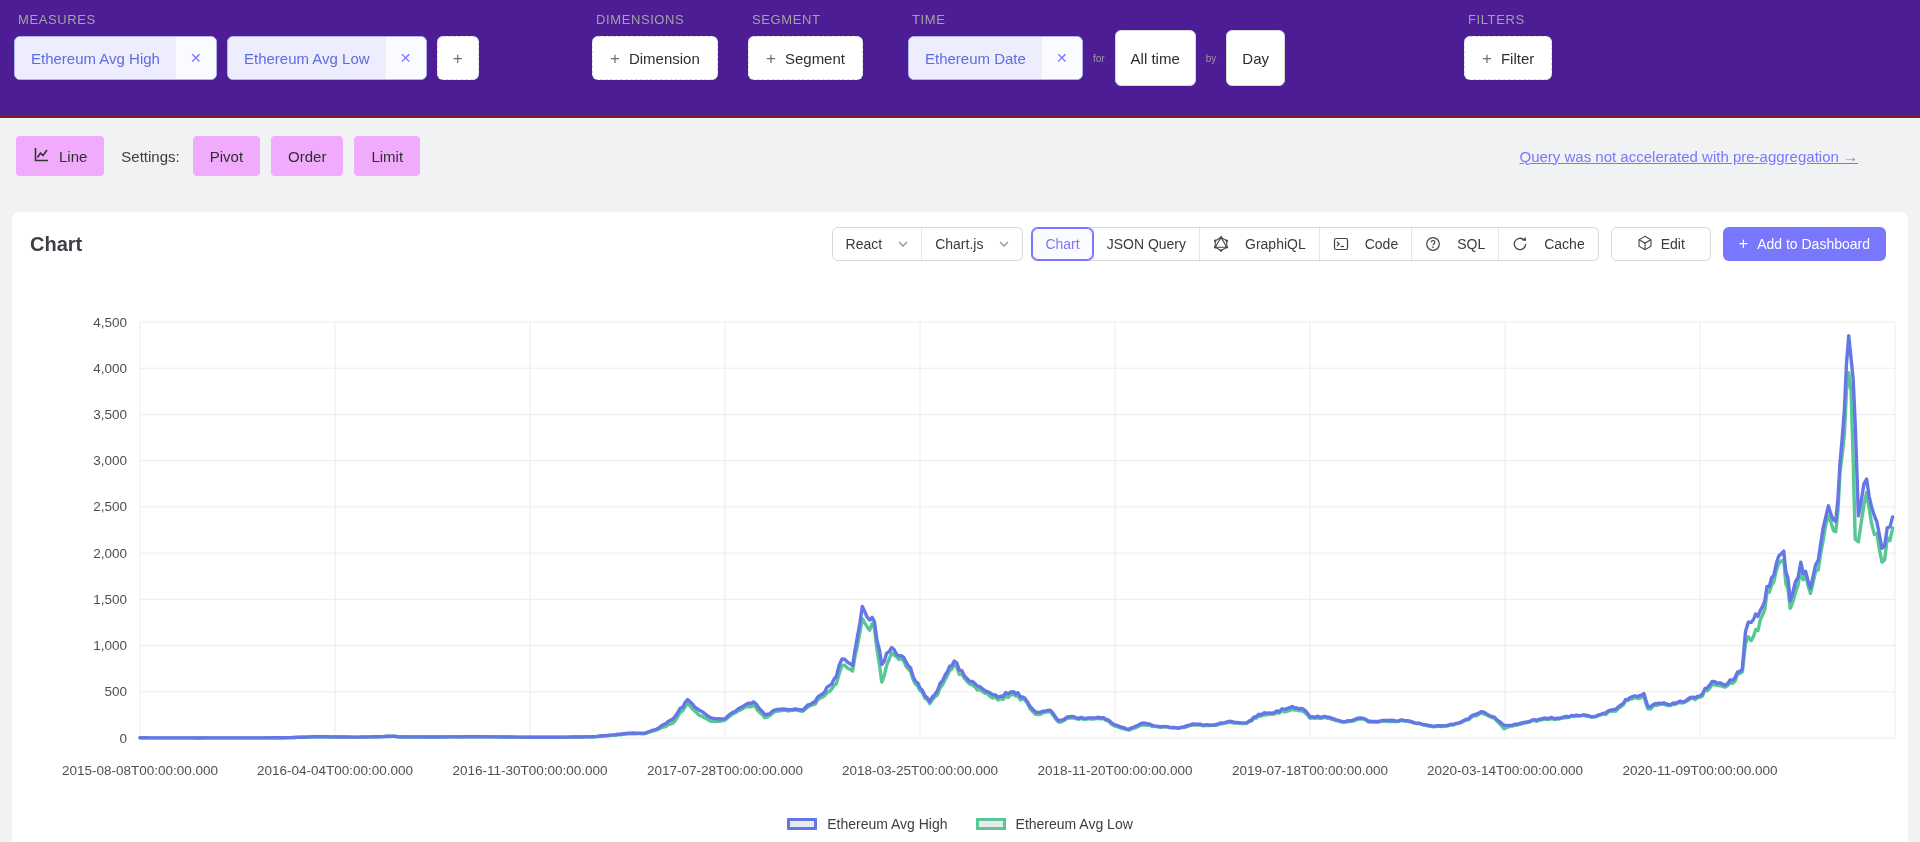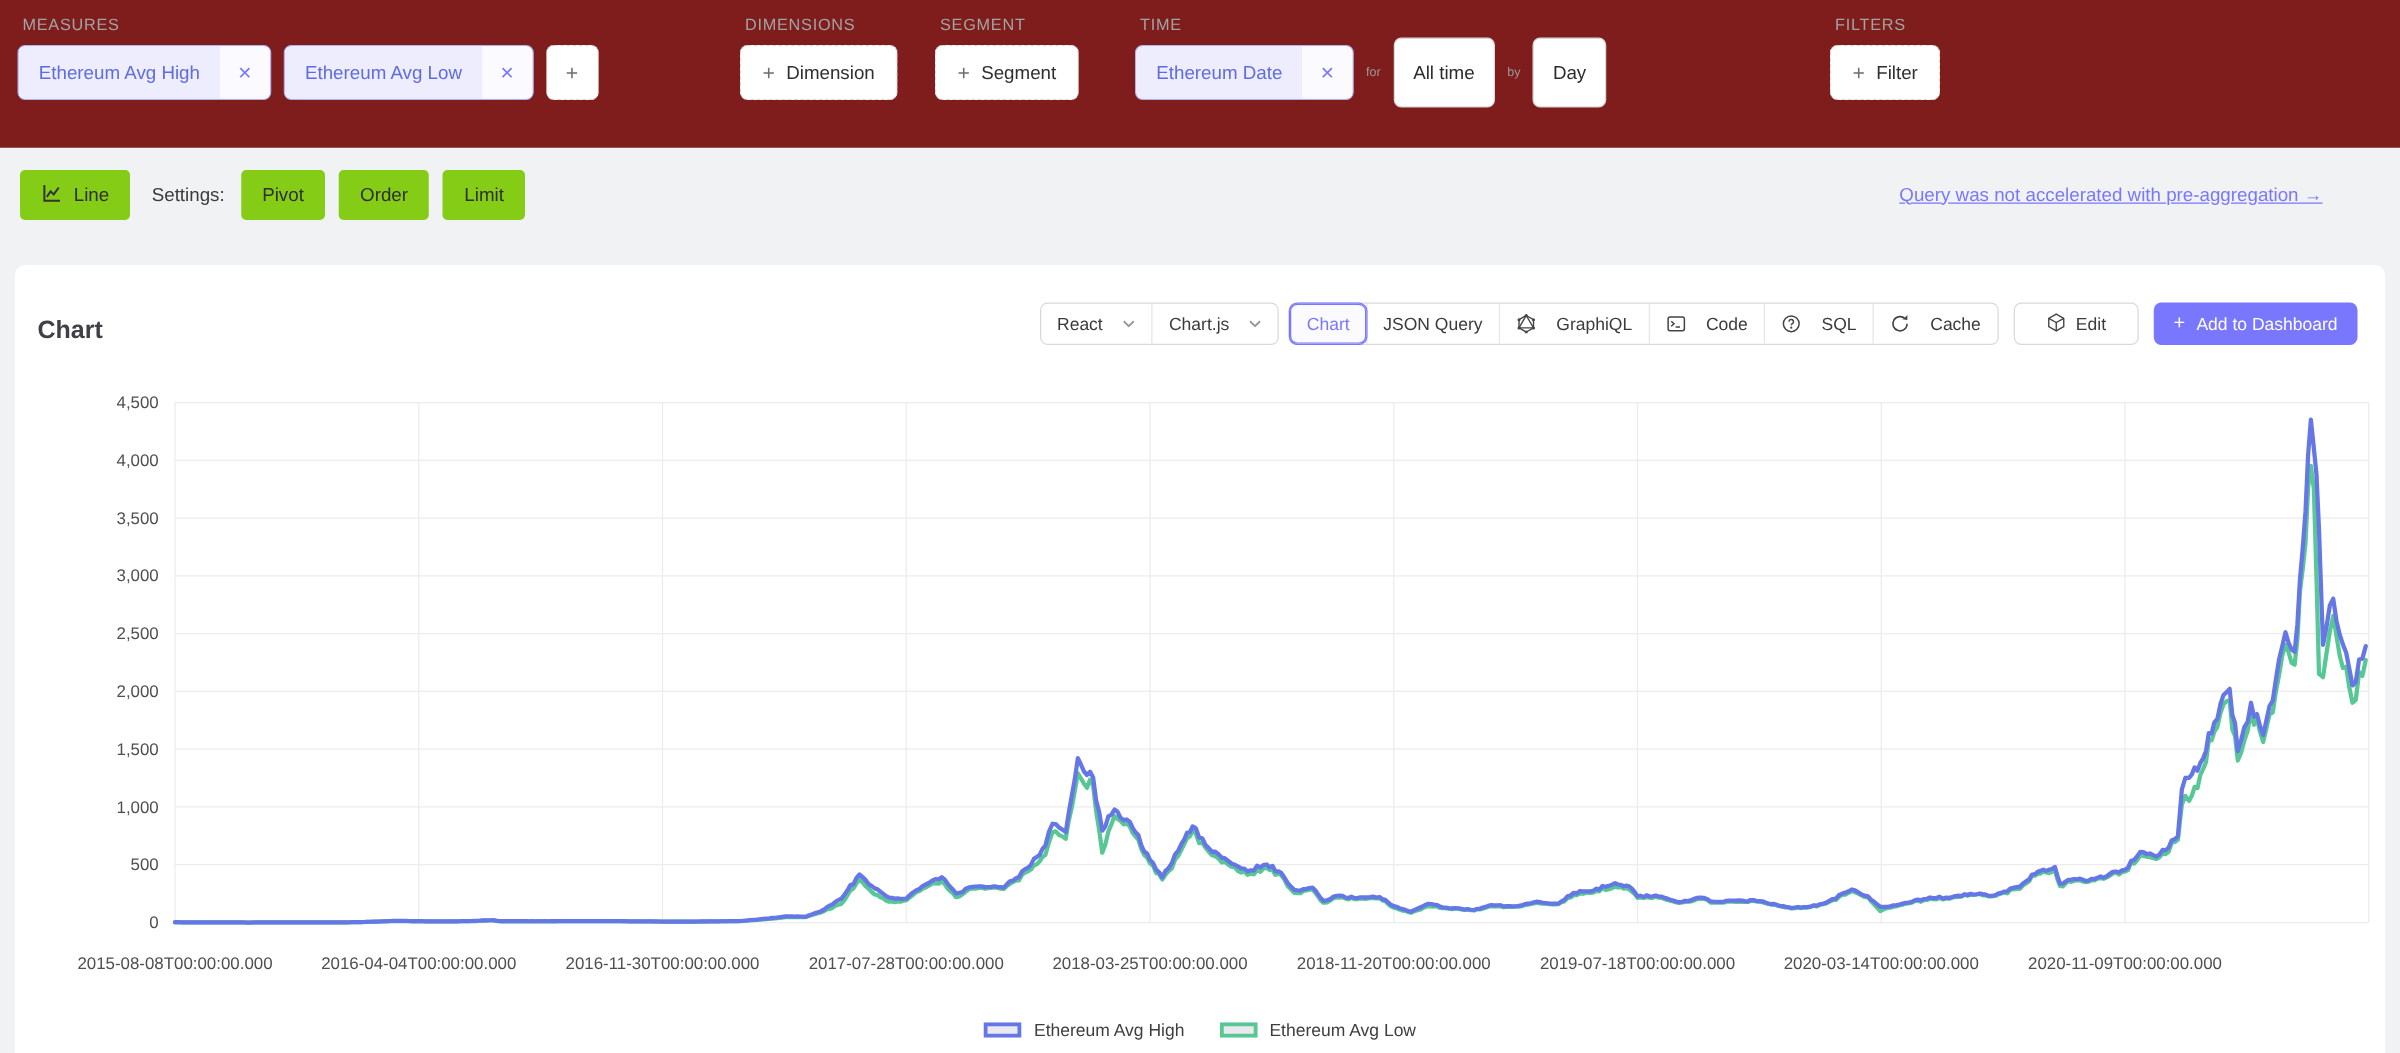--- a/index.html
+++ b/index.html
@@ -1,45 +1,45 @@
 <!DOCTYPE html>
 <html style="--accent: #7a77ff;"><head>
 <meta charset="utf-8">
 <style>
   * { box-sizing: border-box; margin: 0; padding: 0; }
   html,body { width:1920px; height:842px; overflow:hidden; }
   body { font-family:"Liberation Sans", sans-serif; background:#f1f2f4; }
   :root { --accent:#7a77ff; }
 
   
-  .qb-bar { position:relative; height:118px; background:#7f1d1d; border-bottom:3px solid #7f1d1d; }
+  .qb-bar { position:relative; height:118px; background:#4c1d95; border-bottom:3px solid #7f1d1d; }
   .qb-section { position:absolute; top:12px; }
   .qb-label { font-size:13px; color:#a3a3a3; letter-spacing:.6px; margin-left:4px; margin-bottom:9px; }
   .qb-controls { display:flex; align-items:center; gap:10px; height:44px; }
 
   .chip { display:flex; align-items:stretch; height:44px; border:1px solid #aeb3ef; border-radius:6px; overflow:hidden; background:#fbfbff; cursor:pointer; }
   .chip-label { display:flex; align-items:center; padding:0 16px; background:#ededfd; color:#5f6ce0; font-size:15px; white-space:nowrap; }
   .chip-x { display:flex; align-items:center; justify-content:center; width:40px; color:#7a77ff; font-size:14px; background:#fbfbff; cursor:pointer; }
 
   .dashed-btn { display:flex; align-items:center; justify-content:center; gap:9px; height:44px; padding:0 17px; border:1px dashed #d9d9d9; border-radius:6px; background:#fff; font-size:15px; color:#2f2f2f; cursor:pointer; white-space:nowrap; }
   .dashed-btn .plus { color:#6e6e6e; font-size:17px; line-height:1; }
   .dashed-btn.square { width:42px; padding:0; }
 
   .solid-btn { display:flex; align-items:center; justify-content:center; height:56px; padding:0 15px; border:1px solid #d9d9d9; border-radius:6px; background:#fff; font-size:15px; color:#2b2b2b; cursor:pointer; white-space:nowrap; }
   .conj { color:#9a9a9a; font-size:10px; }
 
   
   .toolbar { display:flex; align-items:center; height:76px; padding:0 16px; background:#f1f2f4; }
-  .tool-btn { display:flex; align-items:center; gap:9px; height:40px; padding:0 17px; background:#84cc16; border:none; border-radius:4px; font-size:15px; color:#2f2f2f; margin-right:11px; cursor:pointer; }
+  .tool-btn { display:flex; align-items:center; gap:9px; height:40px; padding:0 17px; background:#f0abfc; border:none; border-radius:4px; font-size:15px; color:#2f2f2f; margin-right:11px; cursor:pointer; }
   .settings-label { font-size:15px; color:#3c3c3c; margin:0 13px 0 6px; }
   .preagg-link { margin-left:auto; margin-right:46px; font-size:15px; color:var(--accent); text-decoration:underline; cursor:pointer; }
 
   
   .card { position:absolute; top:212px; left:12px; width:1896px; height:760px; background:#fff; border-radius:8px; }
-  .card-header { display:flex; align-items:flex-end; height:64px; padding:0 22px 0 18px; }
+  .card-header { display:flex; align-items:center; height:64px; padding:0 22px 0 18px; }
   .card-title { font-size:20px; font-weight:700; color:#3f3f46; }
   .header-actions { margin-left:auto; display:flex; align-items:center; }
 
   .btn-group { display:flex; align-items:stretch; height:34px; border:1px solid #d9d9d9; border-radius:6px; background:#fff; overflow:visible; }
   .btn-group .seg { display:flex; align-items:center; gap:16px; padding:0 13px; font-size:14px; color:#3b3b3b; cursor:pointer; white-space:nowrap; }
   .btn-group .seg + .seg { border-left:1px solid #e6e6e6; }
   .btn-group .seg.active { color:var(--accent); background:#fafaff; border-radius:6px; box-shadow:0 0 0 1px var(--accent) inset, 0 0 0 1px var(--accent); position:relative; z-index:2; border-left-color:transparent; }
   .gap8 { width:8px; } .gap12 { width:12px; }
 
   .edit-btn { display:flex; align-items:center; gap:8px; height:34px; padding:0 25px; border:1px solid #d9d9d9; border-radius:6px; background:#fff; font-size:14px; color:#3b3b3b; cursor:pointer; }

